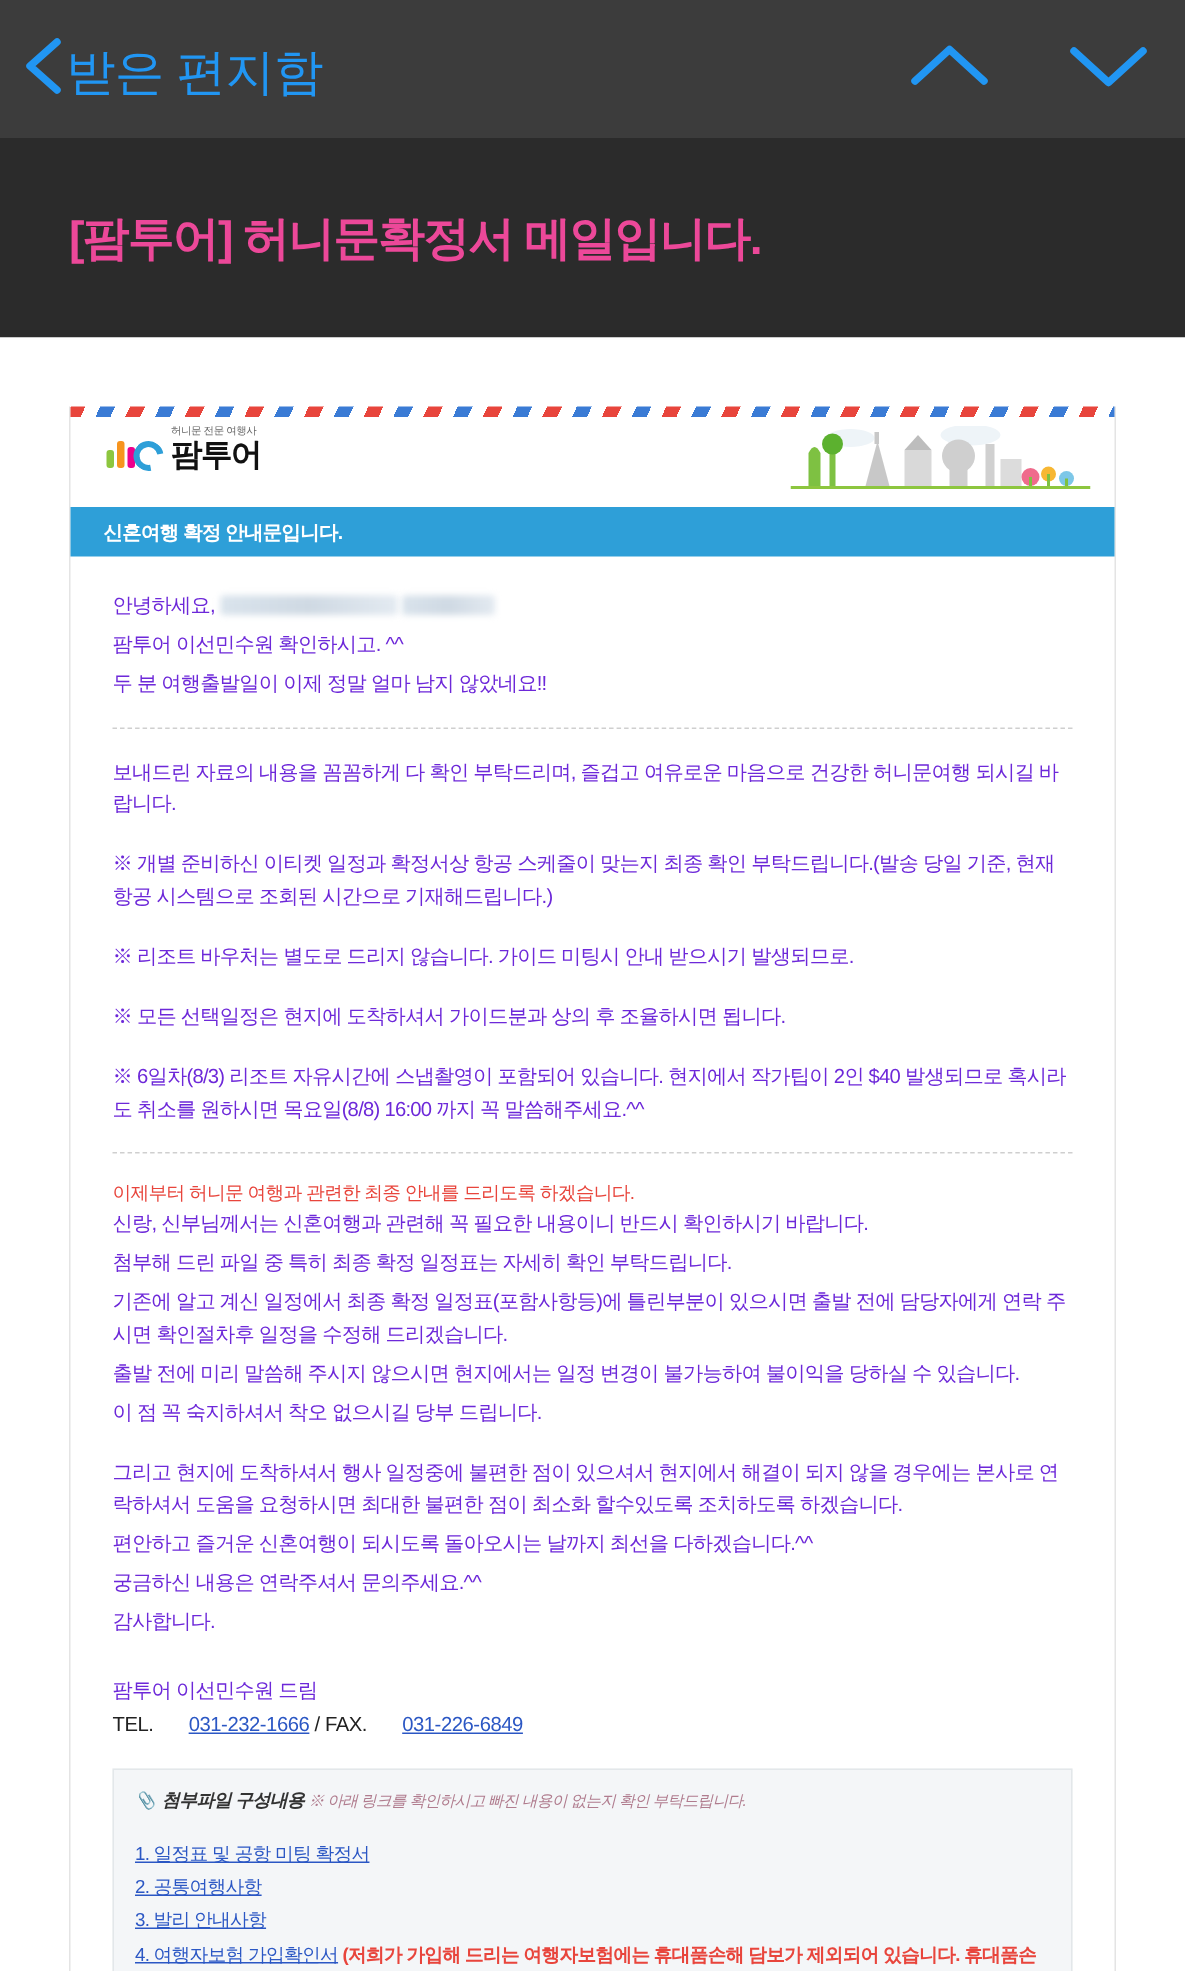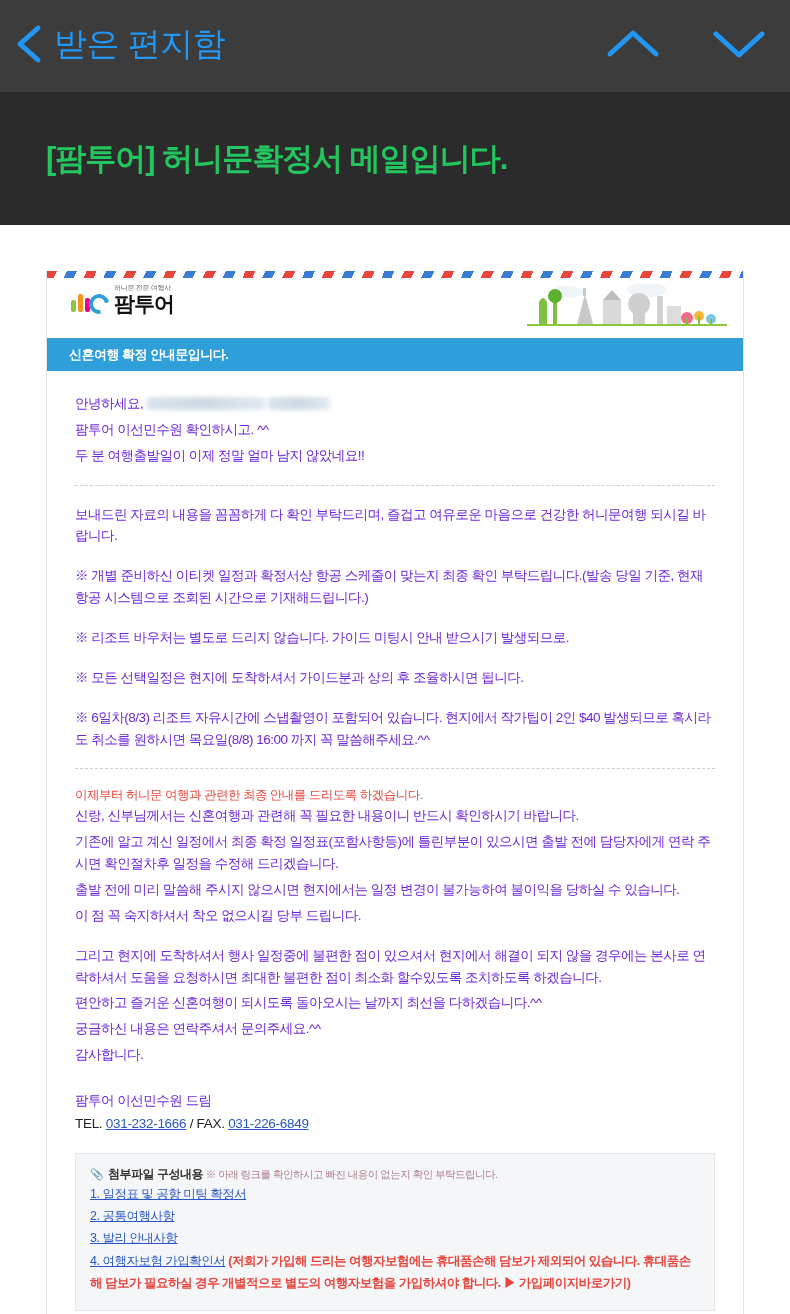--- a/index.html
+++ b/index.html
@@ -15,22 +15,21 @@
   .navbar {
     height: 92px;
     background: #3c3c3c;
     display: flex;
     align-items: center;
     justify-content: space-between;
     padding: 0 22px 0 14px;
   }
   .nav-left {
     display: flex;
-    align-items: flex-start;
-    gap: 10px;
+    align-items: flex-end;
   }
   .nav-back-label {
     color: #2196f3;
     font-size: 33px;
     font-weight: 400;
     letter-spacing: -0.5px;
   }
   .chev {
     display: inline-block;
   }
@@ -42,21 +41,21 @@
 
   
   .subject-bar {
     height: 133px;
     background: #2b2b2b;
     display: flex;
     align-items: center;
     padding: 0 46px;
   }
   .subject-text {
-    color: #22c55e;
+    color: #ec4899;
     font-size: 31px;
     font-weight: bold;
     letter-spacing: -1px;
   }
 
   
   .mail-area {
     background: #ffffff;
     padding: 46px 46px 0 46px;
     height: calc(1314px - 92px - 133px);
@@ -146,35 +145,36 @@
     display: inline-block;
     width: 118px; height: 13px;
     background: linear-gradient(90deg,#d9e3ec,#cfd9e3,#e3eaf1);
     filter: blur(2.2px);
     border-radius: 2px;
     vertical-align: -2px;
   }
   .blurred.sm { width: 62px; }
   .sign { margin-top: 24px; }
   .tel-line { font-size: 13.5px; color: #222; letter-spacing: -0.3px; }
-  .tel-link { color: #2b57c4; text-decoration: underline; }
+  .tel-link { color: #2b57c4; text-decoration: underline; margin-left: 20px; }
 
   
   .attach {
     margin-top: 22px;
     background: #f4f6f8;
     border: 1px solid #e3e7ea;
     padding: 12px 14px 16px 14px;
   }
   .attach-head {
     font-size: 12px;
     color: #333;
     font-weight: bold;
     letter-spacing: -0.5px;
-    margin-bottom: 0;
+    margin-bottom: 16px;
+    font-style: italic;
   }
   .attach-head .note { font-weight: normal; color: #b07c8e; font-size: 10.5px; }
   .clip { font-size: 11px; color: #666; margin-right: 2px; }
   .att-item {
     font-size: 12.5px;
     color: #2b57c4;
     letter-spacing: -0.5px;
     line-height: 1.78;
   }
   .att-item a { color: #2b57c4; text-decoration: underline; }
@@ -276,20 +276,21 @@
       <div class="p blk">※ 리조트 바우처는 별도로 드리지 않습니다. 가이드 미팅시 안내 받으시기 발생되므로.</div>
       <div class="p blk">※ 모든 선택일정은 현지에 도착하셔서 가이드분과 상의 후 조율하시면 됩니다.</div>
       <div class="p blk">※ 6일차(8/3) 리조트 자유시간에 스냅촬영이 포함되어 있습니다. 현지에서 작가팁이 2인 $40 발생되므로 혹시라도 취소를 원하시면 목요일(8/8) 16:00 까지 꼭 말씀해주세요.^^</div>
 
       <div class="dash"></div>
 
       <div class="redline">이제부터 허니문 여행과 관련한 최종 안내를 드리도록 하겠습니다.</div>
 
       <div class="blk">
         <div class="p">신랑, 신부님께서는 신혼여행과 관련해 꼭 필요한 내용이니 반드시 확인하시기 바랍니다.</div>
+        <div class="p">첨부해 드린 파일 중 특히 최종 확정 일정표는 자세히 확인 부탁드립니다.</div>
         <div class="p">기존에 알고 계신 일정에서 최종 확정 일정표(포함사항등)에 틀린부분이 있으시면 출발 전에 담당자에게 연락 주시면 확인절차후 일정을 수정해 드리겠습니다.</div>
         <div class="p">출발 전에 미리 말씀해 주시지 않으시면 현지에서는 일정 변경이 불가능하여 불이익을 당하실 수 있습니다.</div>
         <div class="p">이 점 꼭 숙지하셔서 착오 없으시길 당부 드립니다.</div>
       </div>
 
       <div class="blk">
         <div class="p">그리고 현지에 도착하셔서 행사 일정중에 불편한 점이 있으셔서 현지에서 해결이 되지 않을 경우에는 본사로 연락하셔서 도움을 요청하시면 최대한 불편한 점이 최소화 할수있도록 조치하도록 하겠습니다.</div>
         <div class="p">편안하고 즐거운 신혼여행이 되시도록 돌아오시는 날까지 최선을 다하겠습니다.^^</div>
         <div class="p">궁금하신 내용은 연락주셔서 문의주세요.^^</div>
         <div class="p">감사합니다.</div>

